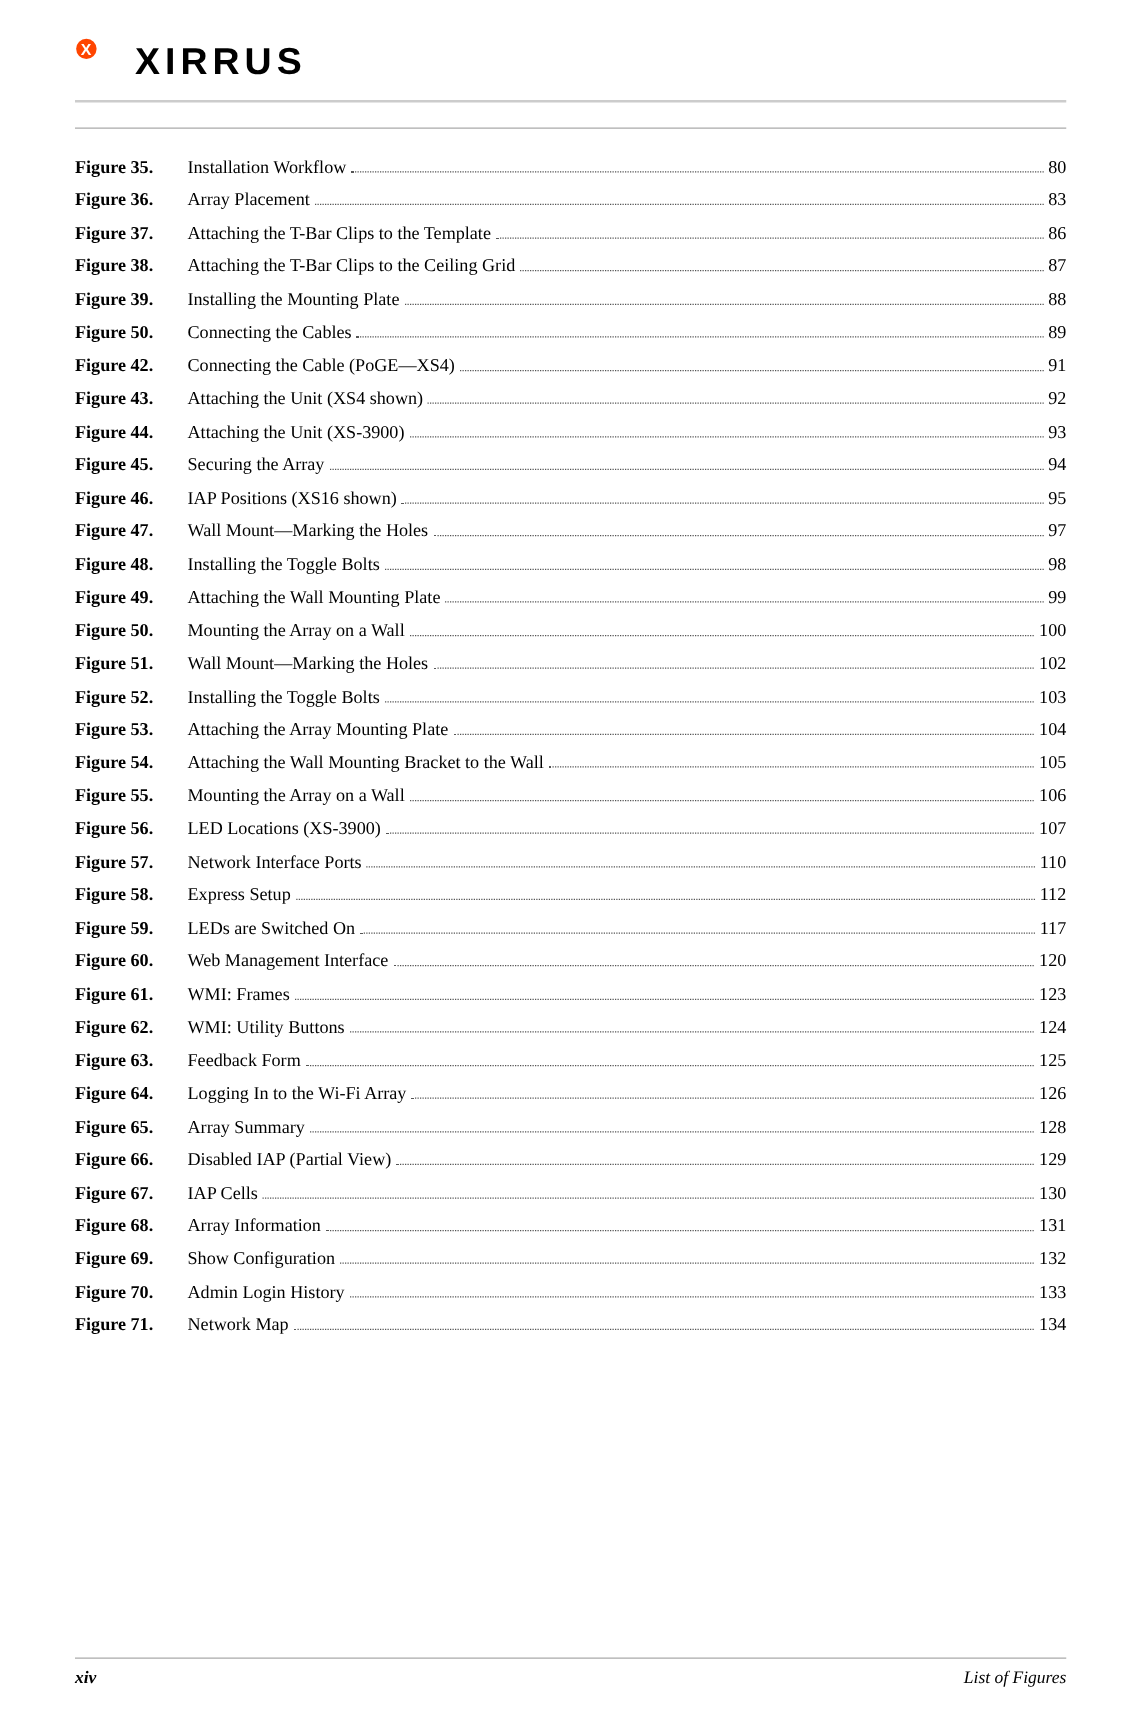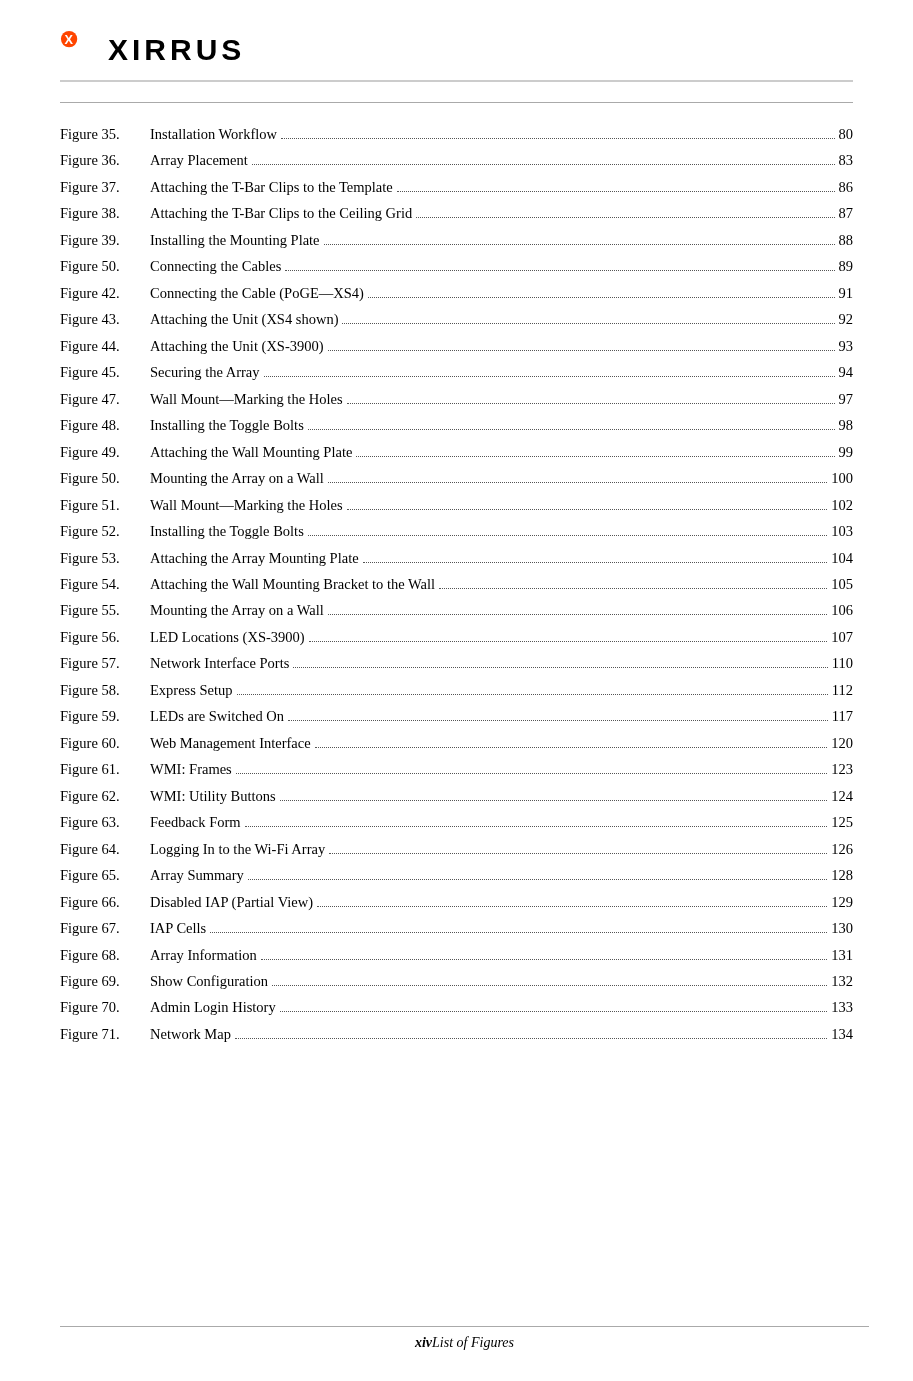--- a/index.html
+++ b/index.html
@@ -58,20 +58,21 @@
       padding: 2px 0;
       font-size: 14.5px;
       line-height: 1.55;
       vertical-align: top;
     }
 
     .fig-label {
       white-space: nowrap;
       width: 90px;
       font-size: 14.5px;
+      font-weight: bold;
     }
 
     .fig-title {
       padding-left: 10px;
       font-size: 14.5px;
     }
 
     .fig-row {
       display: flex;
       align-items: baseline;
@@ -93,23 +94,23 @@
     .fig-page {
       white-space: nowrap;
       font-size: 14.5px;
       text-align: right;
     }
 
     .footer {
       position: absolute;
       bottom: 30px;
       left: 60px;
-      right: 44px;
+      right: 60px;
       display: flex;
-      justify-content: center;
+      justify-content: space-between;
       align-items: center;
       border-top: 1px solid #aaaaaa;
       padding-top: 8px;
     }
 
     .footer-left {
       font-size: 14px;
       font-style: italic;
       font-weight: bold;
     }
@@ -234,20 +235,30 @@
             <td class="fig-label">Figure 45.</td>
             <td class="fig-title">
               <div class="fig-row">
                 <span class="fig-title-text">Securing the Array </span>
                 <span class="dots-line"></span>
                 <span class="fig-page">94</span>
               </div>
             </td>
           </tr>
           <tr>
+            <td class="fig-label">Figure 46.</td>
+            <td class="fig-title">
+              <div class="fig-row">
+                <span class="fig-title-text">IAP Positions (XS16 shown) </span>
+                <span class="dots-line"></span>
+                <span class="fig-page">95</span>
+              </div>
+            </td>
+          </tr>
+          <tr>
             <td class="fig-label">Figure 47.</td>
             <td class="fig-title">
               <div class="fig-row">
                 <span class="fig-title-text">Wall Mount—Marking the Holes </span>
                 <span class="dots-line"></span>
                 <span class="fig-page">97</span>
               </div>
             </td>
           </tr>
           <tr>

